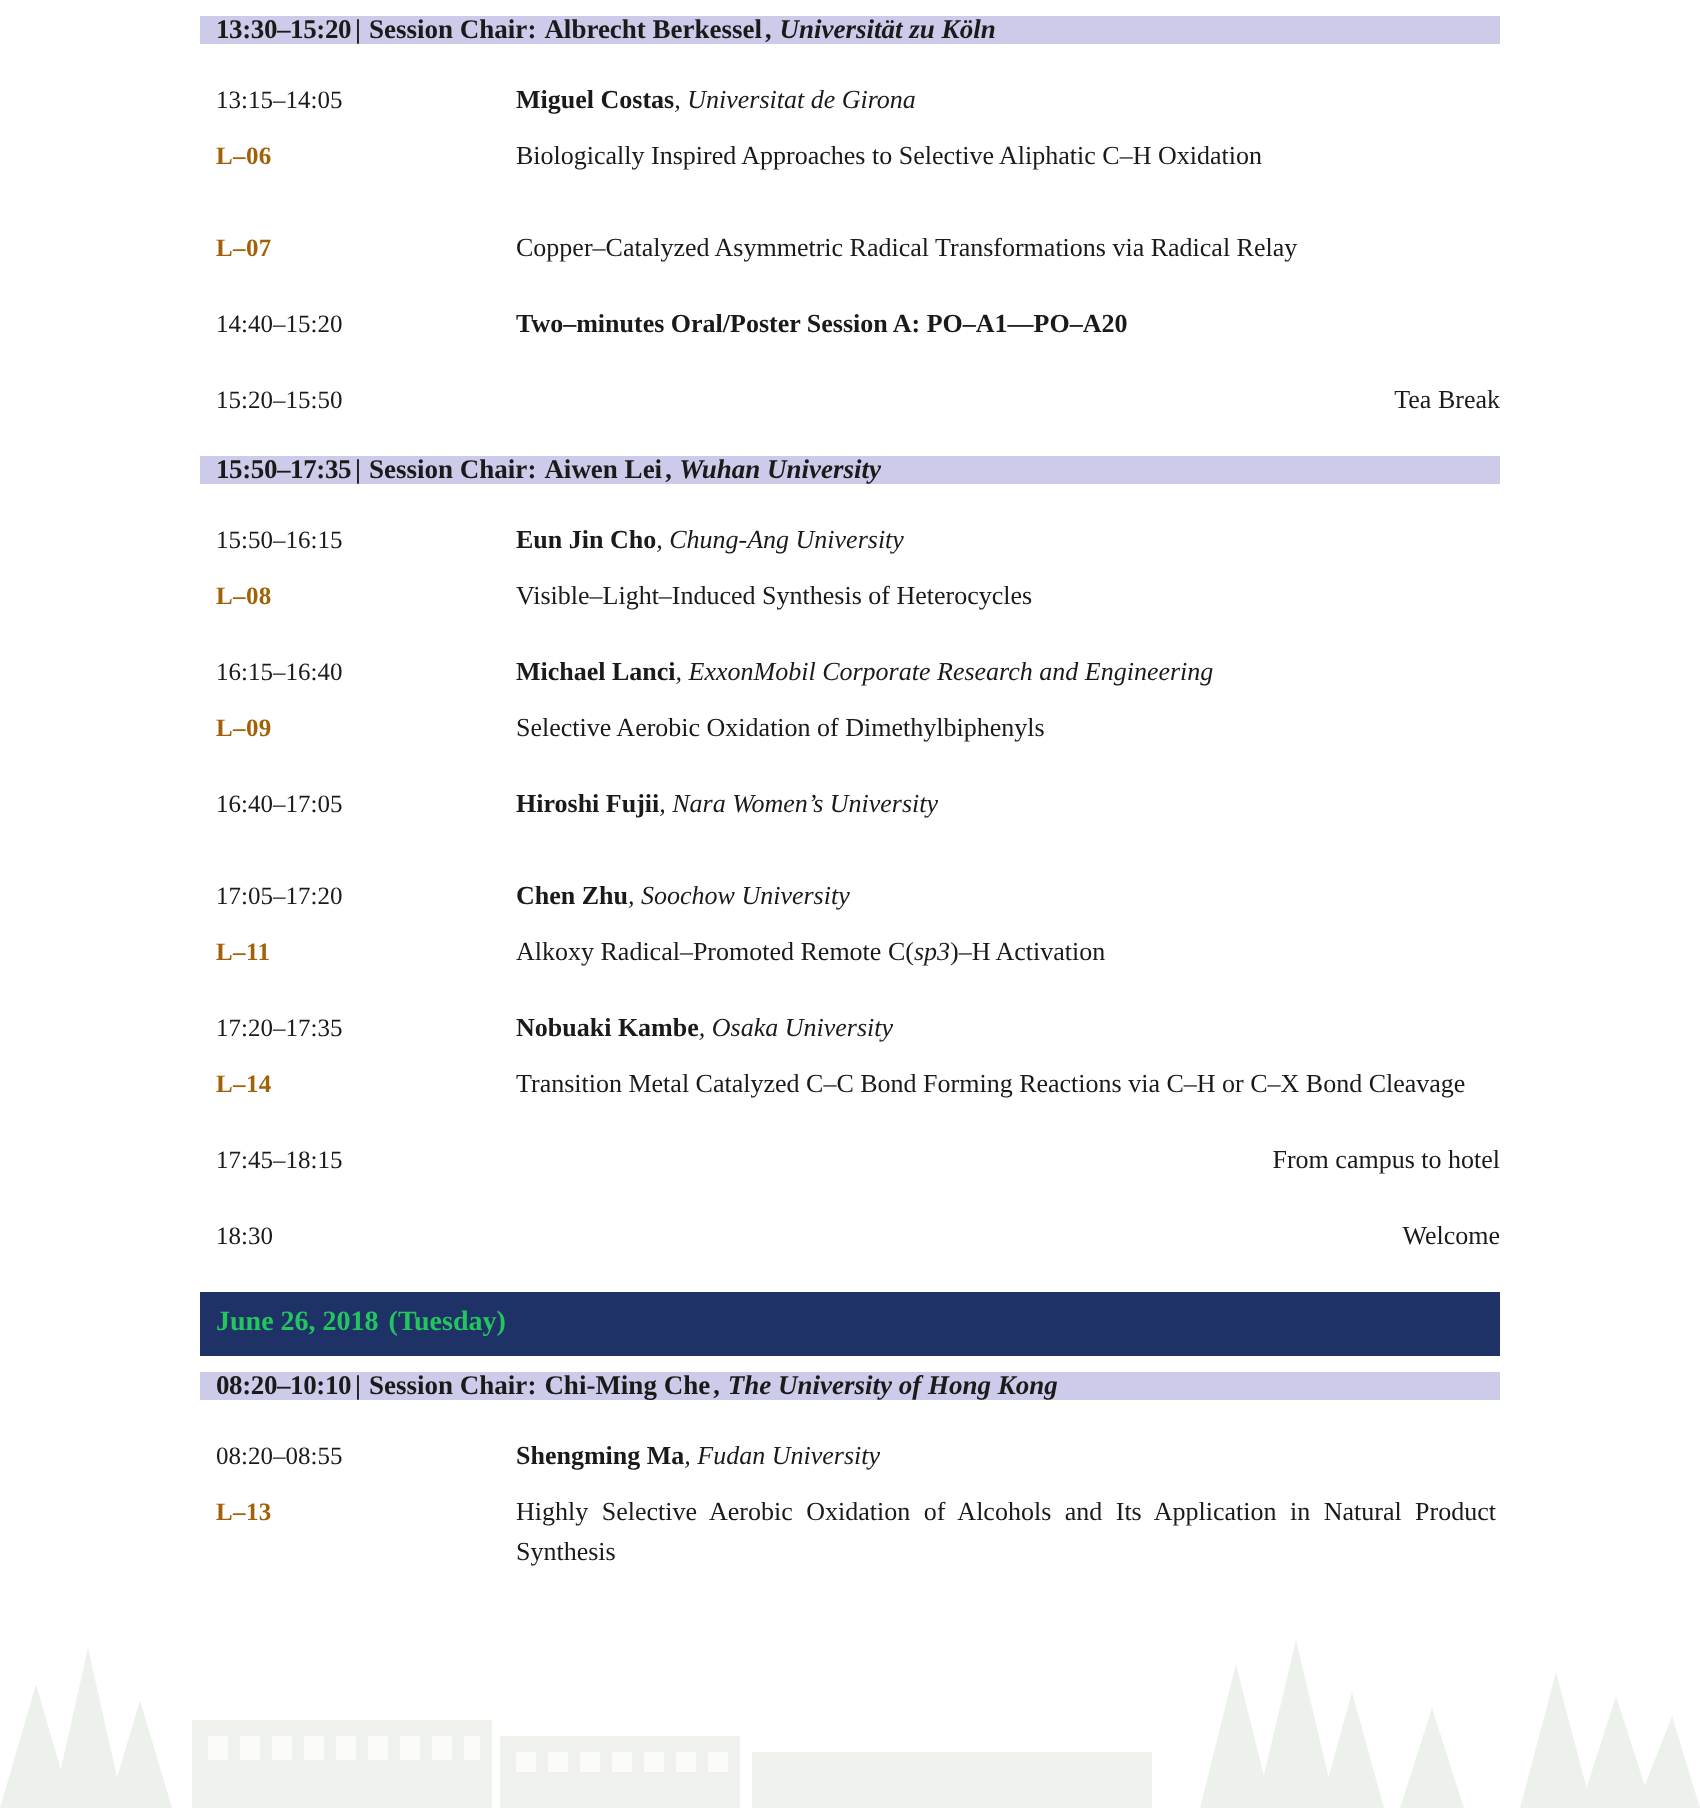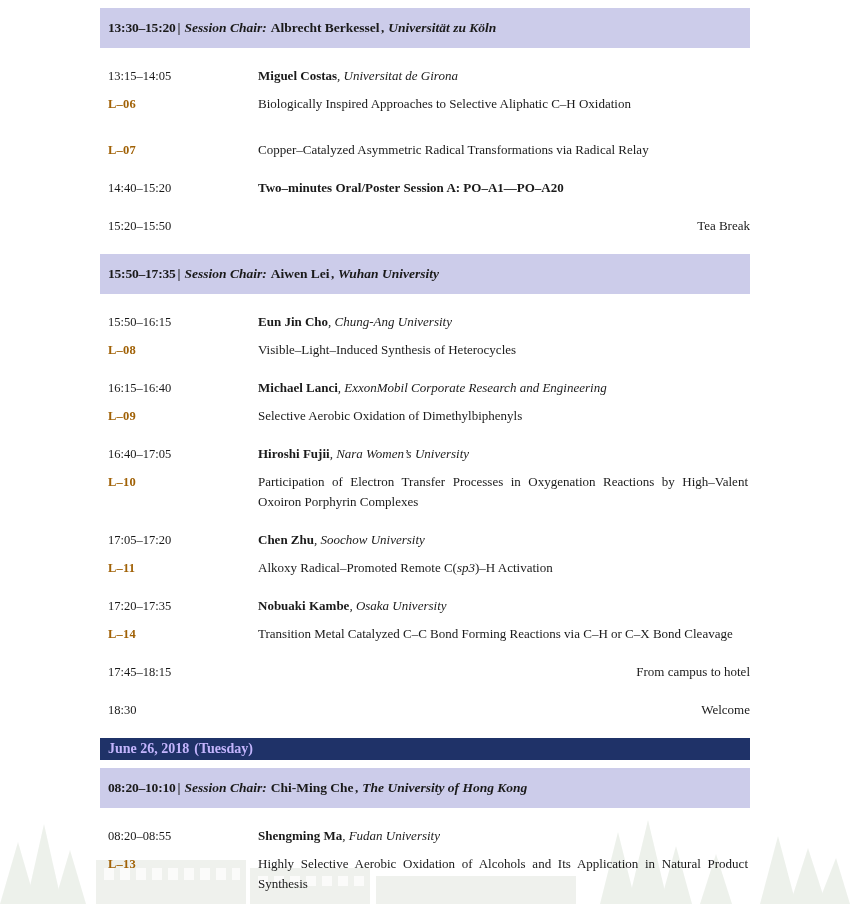--- a/index.html
+++ b/index.html
@@ -32,53 +32,52 @@
     width: 850px;
   }
   .content {
     width: 650px;
     margin: 0 auto;
     padding-top: 8px;
   }
   
   .session-bar {
     background: #ccccea;
-    height: 40px;
+    height: 14px;
     display: flex;
     align-items: center;
     padding: 0 0 0 8px;
     margin: 0 0 4px 0;
     font-size: 13.5px;
     white-space: nowrap;
   }
   .session-bar .time {
     font-weight: bold;
     letter-spacing: -0.2px;
   }
   .session-bar .sep {
     font-weight: bold;
     padding: 0 4px 0 2px;
   }
   .session-bar .chair-label {
     font-weight: bold;
-    font-style: italic;
   }
   .session-bar .chair-name {
     font-weight: bold;
     padding-left: 4px;
   }
   .session-bar .chair-aff {
     font-style: italic;
     padding-left: 2px;
     font-weight: bold;
   }
   .day-bar {
     background: #1f3268;
-    color: #c4b5fd;
-    height: 22px;
+    color: #22c55e;
+    height: 32px;
     display: flex;
     align-items: center;
     padding: 0 0 0 8px;
     margin: 0 0 4px 0;
     font-size: 14px;
     font-weight: bold;
   }
   
   .row {
     display: flex;
@@ -260,24 +259,20 @@
 
     <div class="gap-lg"></div>
 
     <div class="row">
       <div class="col-time">16:40–17:05</div>
       <div class="col-body">
         <span class="speaker">Hiroshi Fujii</span><span class="affil">, Nara Women’s University</span>
       </div>
     </div>
     <div class="gap-sm"></div>
-    <div class="row">
-      <div class="col-time code">L–10</div>
-      <div class="col-body title">Participation of Electron Transfer Processes in Oxygenation Reactions by High–Valent Oxoiron Porphyrin Complexes</div>
-    </div>
 
     <div class="gap-lg"></div>
 
     <div class="row">
       <div class="col-time">17:05–17:20</div>
       <div class="col-body">
         <span class="speaker">Chen Zhu</span><span class="affil">, Soochow University</span>
       </div>
     </div>
     <div class="gap-sm"></div>

